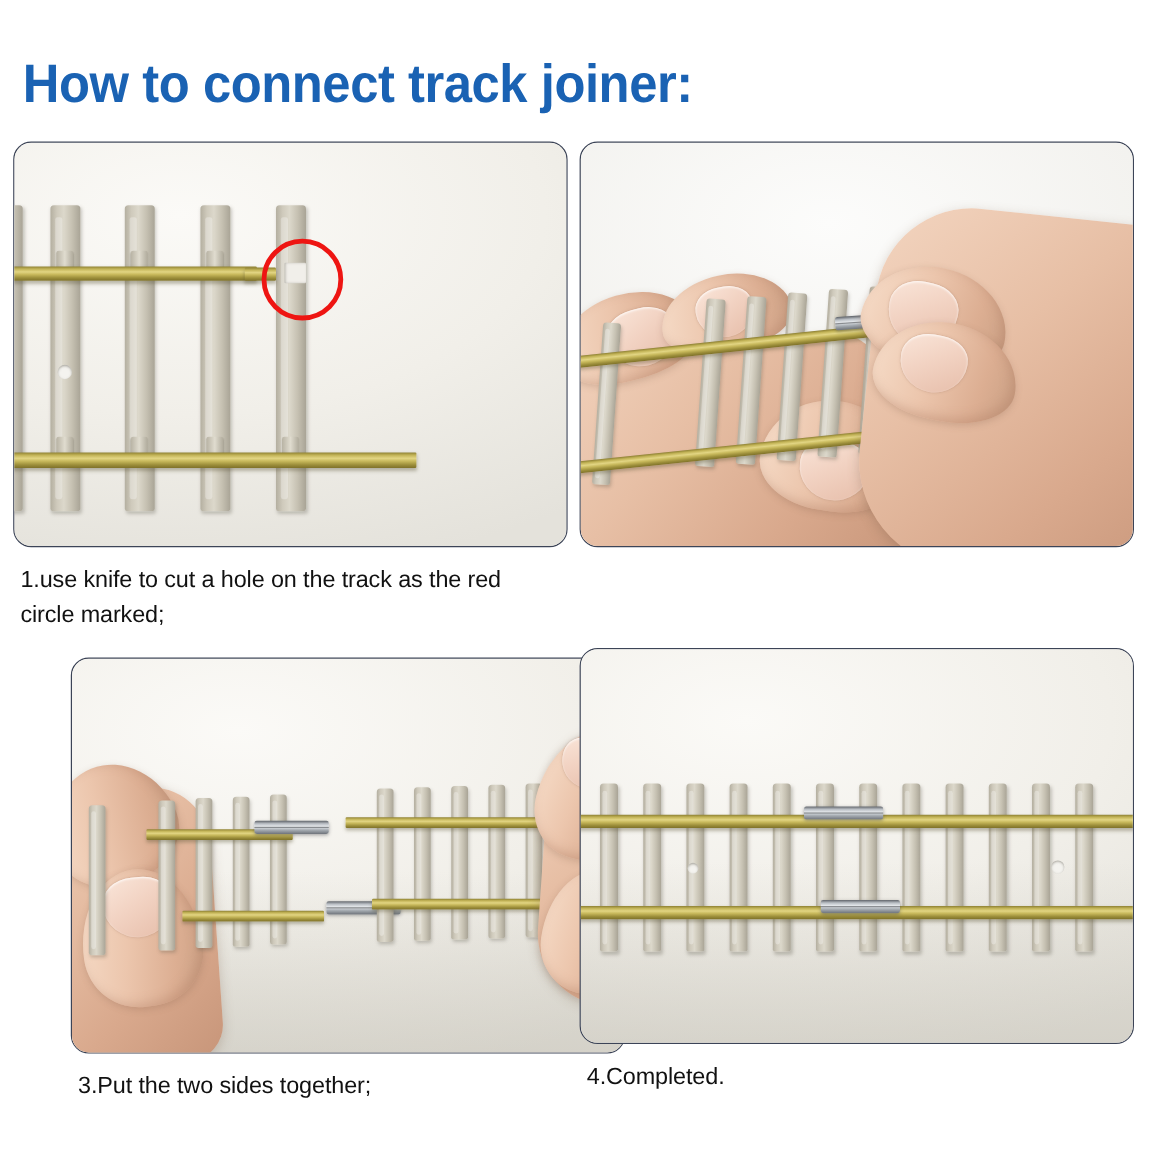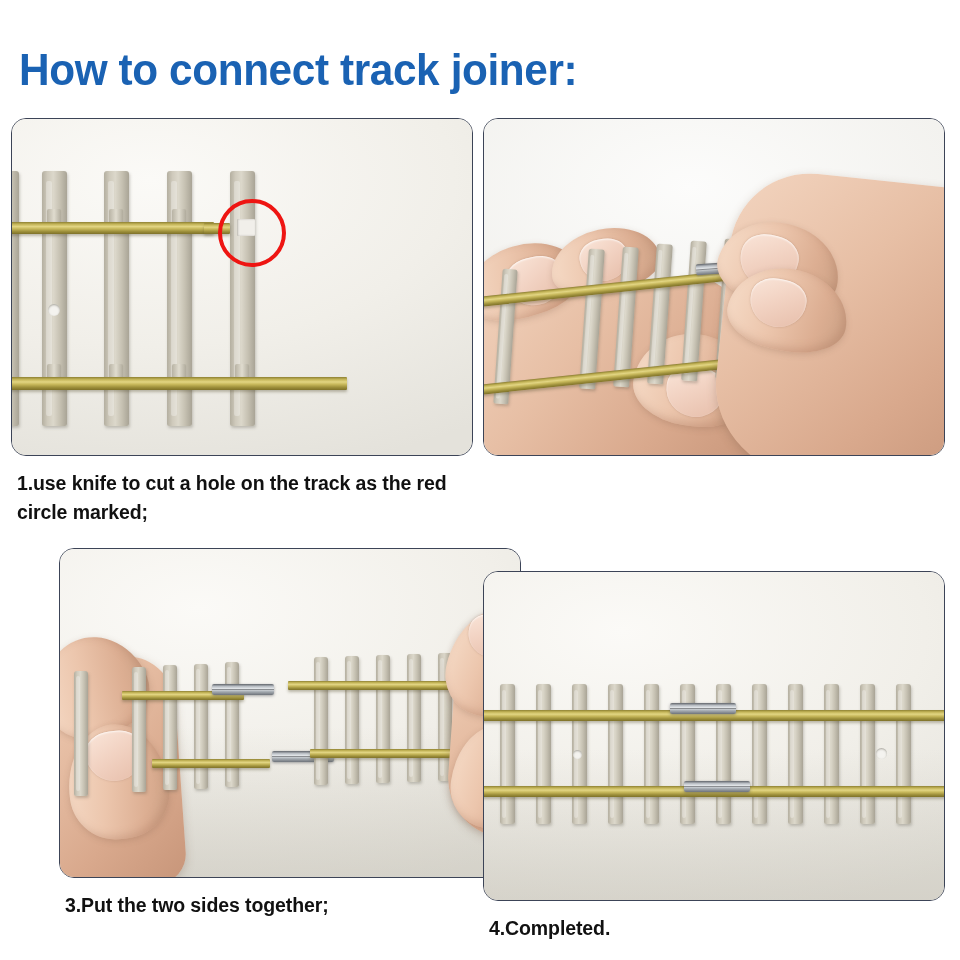--- a/index.html
+++ b/index.html
@@ -36,26 +36,25 @@
   .steps-grid {
     position: absolute;
     left: 0;
     top: 112px;
     width: 960px;
     height: 830px;
   }
   .step {
     position: absolute;
     width: 464px;
-    font-weight: bold;
   }
   .step-1 { left: 11px;  top: 6px; }
   .step-2 { left: 483px; top: 6px; }
   .step-3 { left: 11px;  top: 436px; padding-left: 48px; }
-  .step-4 { left: 483px; top: 459px; }
+  .step-4 { left: 483px; top: 428px; }
 
   .photo-frame {
     position: relative;
     width: 462px;
     height: 338px;
     border: 1px solid #3c4457;
     border-radius: 15px;
     background: #f2f1ed;
     overflow: hidden;
     box-sizing: border-box;

